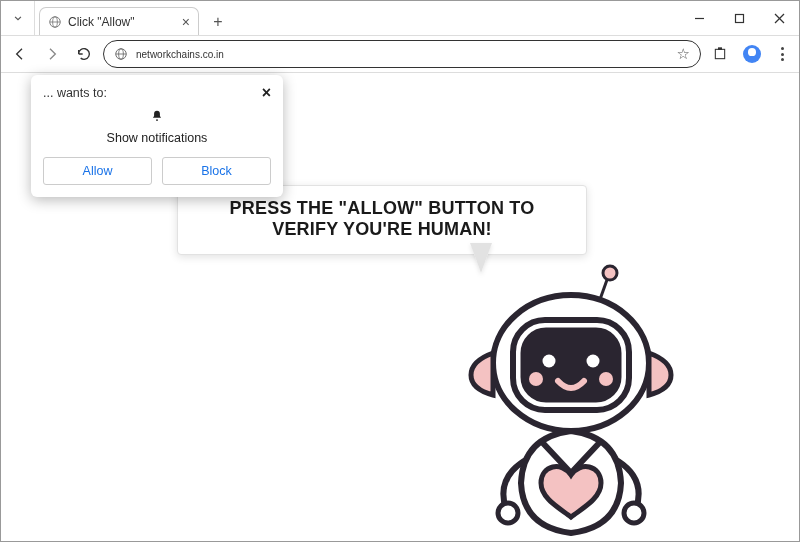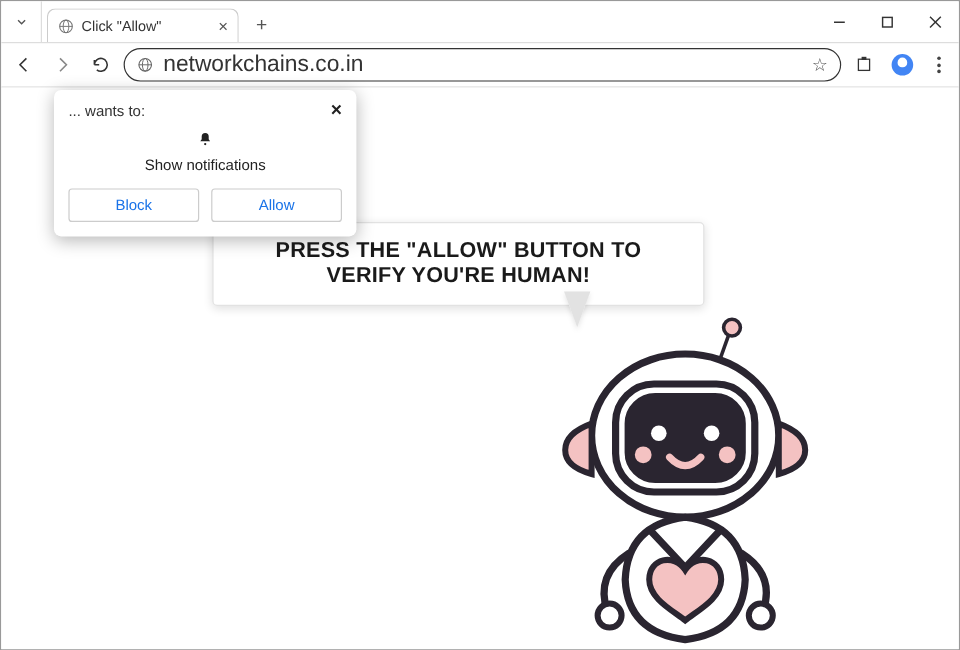--- a/index.html
+++ b/index.html
@@ -15,33 +15,33 @@
   .newtab { width:26px; height:26px; margin-left:6px; margin-bottom:0px; display:flex; align-items:center; justify-content:center; color:#555; font-size:16px; cursor:pointer; }
   .win-controls { margin-left:auto; display:flex; height:34px; }
   .win-btn { width:40px; height:34px; display:flex; align-items:center; justify-content:center; color:#333; font-size:13px; cursor:pointer; }
 
   
   .toolbar { height:38px; background:#fff; border-top:1px solid #ddd; border-bottom:1px solid #ddd; display:flex; align-items:center; padding:0 6px; gap:6px; }
   .nav-btn { width:26px; height:26px; display:flex; align-items:center; justify-content:center; color:#555; cursor:pointer; border-radius:50%; }
   .nav-btn svg { width:16px; height:16px; }
   .addrbar { flex:1; height:28px; border:1px solid #333; border-radius:14px; display:flex; align-items:center; padding:0 10px; gap:8px; }
   .addrbar .globe { width:14px; height:14px; }
-  .addrbar .url { flex:1; font-size:19px; color:#333; outline:none; border:none; background:transparent; }
+  .addrbar .url { flex:1; font-size:10px; color:#333; outline:none; border:none; background:transparent; }
   .addrbar .star { color:#555; font-size:15px; cursor:pointer; }
   .ext-btn { width:26px; height:26px; display:flex; align-items:center; justify-content:center; cursor:pointer; color:#333; }
   .profile { width:18px; height:18px; border-radius:50%; background:#4285f4; display:block; position:relative; }
   .profile::before { content:""; position:absolute; top:3px; left:5px; width:8px; height:8px; background:#fff; border-radius:50% 50% 45% 45%; }
   .menu-dots { width:22px; display:flex; flex-direction:column; gap:2.8px; align-items:center; justify-content:center; cursor:pointer; }
   .menu-dots span { width:3px; height:3px; background:#444; border-radius:50%; }
 
   
   .content { position:relative; width:100%; height:calc(100% - 72px); background:#fff; }
 
   
-  .perm { position:absolute; top:2px; left:44px; width:252px; background:#fff; border-radius:6px; box-shadow:0 3px 14px rgba(0,0,0,0.28); padding:10px 12px 12px; z-index:10; }
+  .perm { position:absolute; top:2px; left:30px; width:252px; background:#fff; border-radius:6px; box-shadow:0 3px 14px rgba(0,0,0,0.28); padding:10px 12px 12px; z-index:10; }
   .perm-head { display:flex; align-items:center; font-size:12.5px; color:#333; }
   .perm-close { margin-left:auto; font-size:16px; color:#222; font-weight:bold; cursor:pointer; line-height:1; }
   .perm-row { display:flex; align-items:center; gap:8px; margin-top:8px; font-size:12.5px; color:#222;flex-direction:column; }
   .perm-row .bell { width:14px; height:14px; }
   .perm-actions { display:flex; gap:10px; margin-top:12px; }
   .perm-btn { flex:1; height:28px; border:1px solid #ccc; background:#fff; color:#1a73e8; font-size:12.5px; border-radius:3px; cursor:pointer; display:flex; align-items:center; justify-content:center; }
 
   
   .bubble { position:absolute; top:112px; left:176px; width:410px; background:#fff; border:1px solid #e2e2e2; border-radius:4px; box-shadow:0 2px 8px rgba(0,0,0,0.12); padding:12px 18px 14px; text-align:center; font-weight:700; font-size:18px; color:#1a1a1a; letter-spacing:0.2px; }
   .bubble-tail { position:absolute; top:172px; left:470px; width:0; height:0; border-left:10px solid transparent; border-right:10px solid transparent; border-top:28px solid #fff; filter:drop-shadow(0 2px 2px rgba(0,0,0,0.1)); }
@@ -145,22 +145,22 @@
     <div class="perm-row">
       <span class="bell">
         <svg viewBox="0 0 24 24" width="14" height="14">
             <path d="M12 3a5 5 0 0 0-5 5v4l-2 3h14l-2-3V8a5 5 0 0 0-5-5z" fill="#222"></path>
             <circle cx="12" cy="19" r="1.6" fill="#222"></circle>
           </svg>
       </span>
       <span>Show notifications</span>
     </div>
     <div class="perm-actions">
+      <button class="perm-btn">Allow</button>
       <button class="perm-btn">Block</button>
-      <button class="perm-btn">Allow</button>
     </div>
   </div>
 
   <div class="bubble">
     <span>PRESS THE "ALLOW" BUTTON TO VERIFY YOU'RE HUMAN!</span>
   </div>
   <div class="bubble-tail"></div>
 
   <div class="robot-wrap">
     <svg viewBox="0 0 250 310" width="250" height="310">

